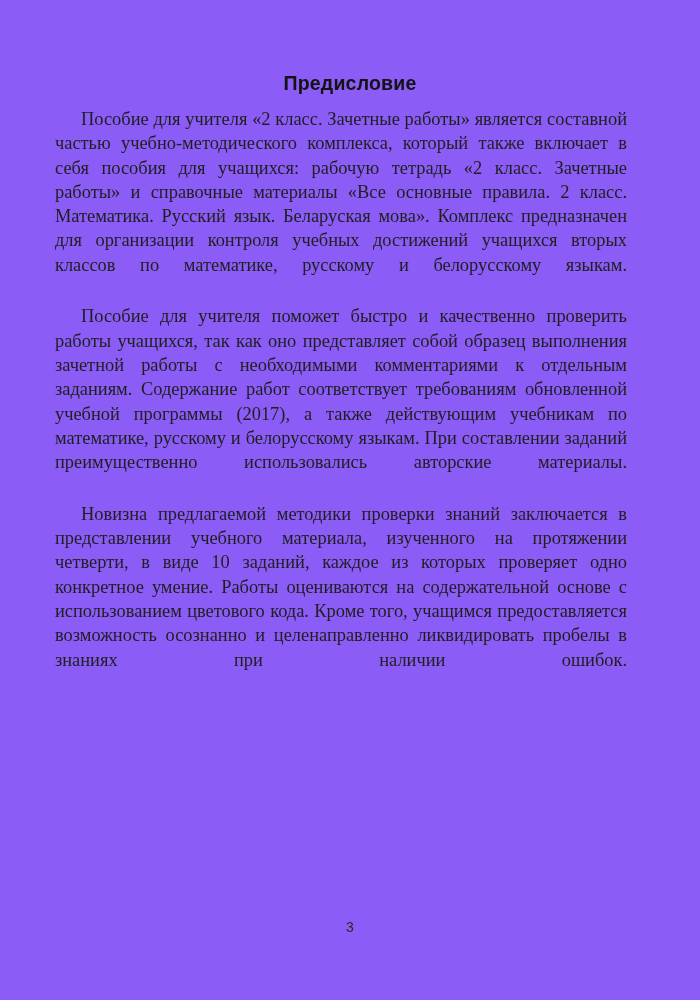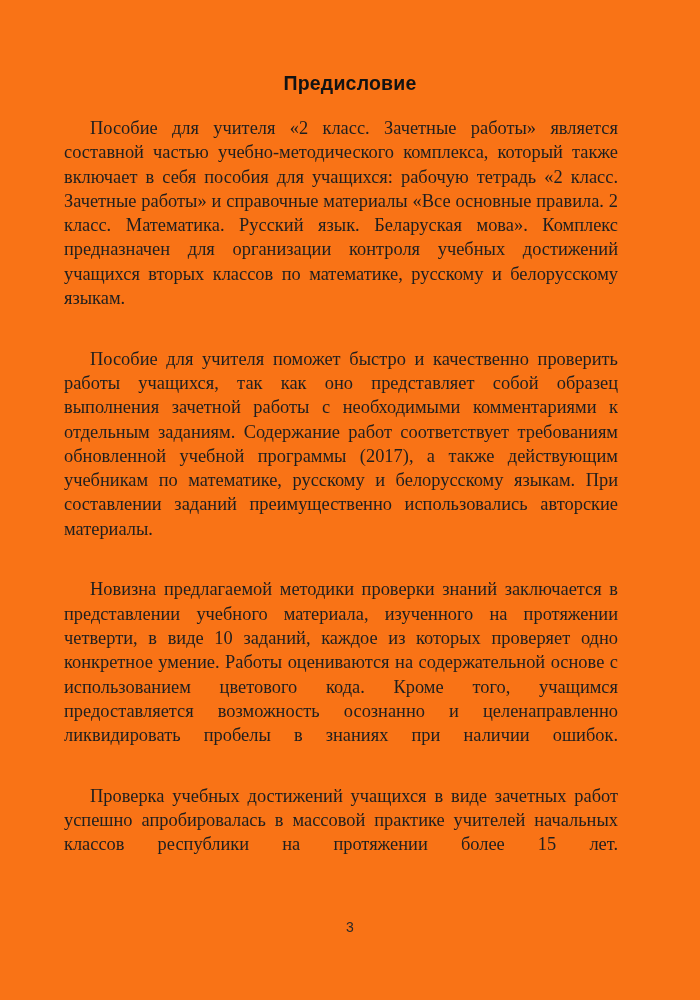--- a/index.html
+++ b/index.html
@@ -14,21 +14,21 @@
     font-family: "Liberation Serif", "DejaVu Serif", serif;
     color: #1b1b1b;
     overflow: hidden;
     position: relative;
     -webkit-font-smoothing: antialiased;
   }
 
   .page {
     position: absolute;
     inset: 0;
-    background: #f97316;
+    background: #8b5cf6;
   }
 
   
   .page-title {
     position: absolute;
     left: 0;
     right: 0;
     top: 58px;
     text-align: center;
     font-family: "Liberation Sans", "DejaVu Sans", sans-serif;
@@ -47,21 +47,21 @@
     width: 578px;
     font-size: 18.4px;
     line-height: 24.3px;
     text-align: justify;
     text-justify: inter-word;
     color: #1f1f1f;
     hyphens: manual;
   }
 
   .para {
-    margin: 12px;
+    margin: 3px;
     text-indent: 26px;
     text-align: justify;
   }
 
   
   .para:after {
     content: "";
     display: inline-block;
     width: 100%;
   }
@@ -83,18 +83,17 @@
 <body>
 
 <div class="page">
 
   <h1 class="page-title">Предисловие</h1>
 
   <div class="textblock">
     <p class="para">Пособие для учителя «2 класс. Зачетные работы» является составной частью учебно-методического комплекса, который также включает в себя пособия для учащихся: рабочую тетрадь «2 класс. Зачетные работы» и справочные материалы «Все основные правила. 2 класс. Математика. Русский язык. Беларуская мова». Комплекс предназначен для организации контроля учебных достижений учащихся вторых классов по математике, русскому и белорусскому языкам.</p>
     <p class="para">Пособие для учителя поможет быстро и качественно проверить работы учащихся, так как оно представляет собой образец выполнения зачетной работы с необходимыми комментариями к отдельным заданиям. Содержание работ соответствует требованиям обновленной учебной программы (2017), а также действующим учебникам по математике, русскому и белорусскому языкам. При составлении заданий преимущественно использовались авторские материалы.</p>
     <p class="para">Новизна предлагаемой методики проверки знаний заключается в представлении учебного материала, изученного на протяжении четверти, в виде 10 заданий, каждое из которых проверяет одно конкретное умение. Работы оцениваются на содержательной основе с использованием цветового кода. Кроме того, учащимся предоставляется возможность осознанно и целенаправленно ликвидировать пробелы в знаниях при наличии ошибок.</p>
-    <p class="para">Проверка учебных достижений учащихся в виде зачетных работ успешно апробировалась в массовой практике учителей начальных классов республики на протяжении более 15 лет.</p>
   </div>
 
   <div class="folio">3</div>
 
 </div>
 
 </body></html>

